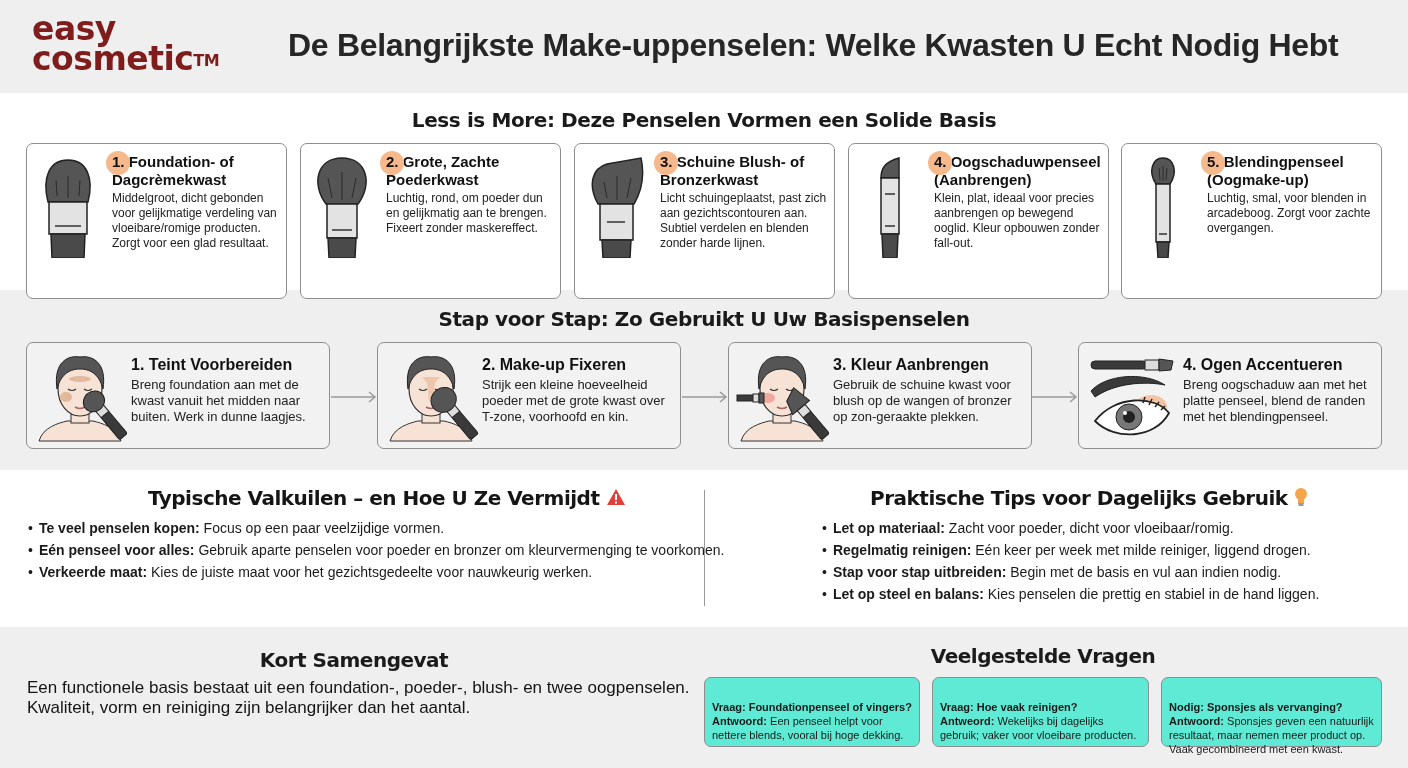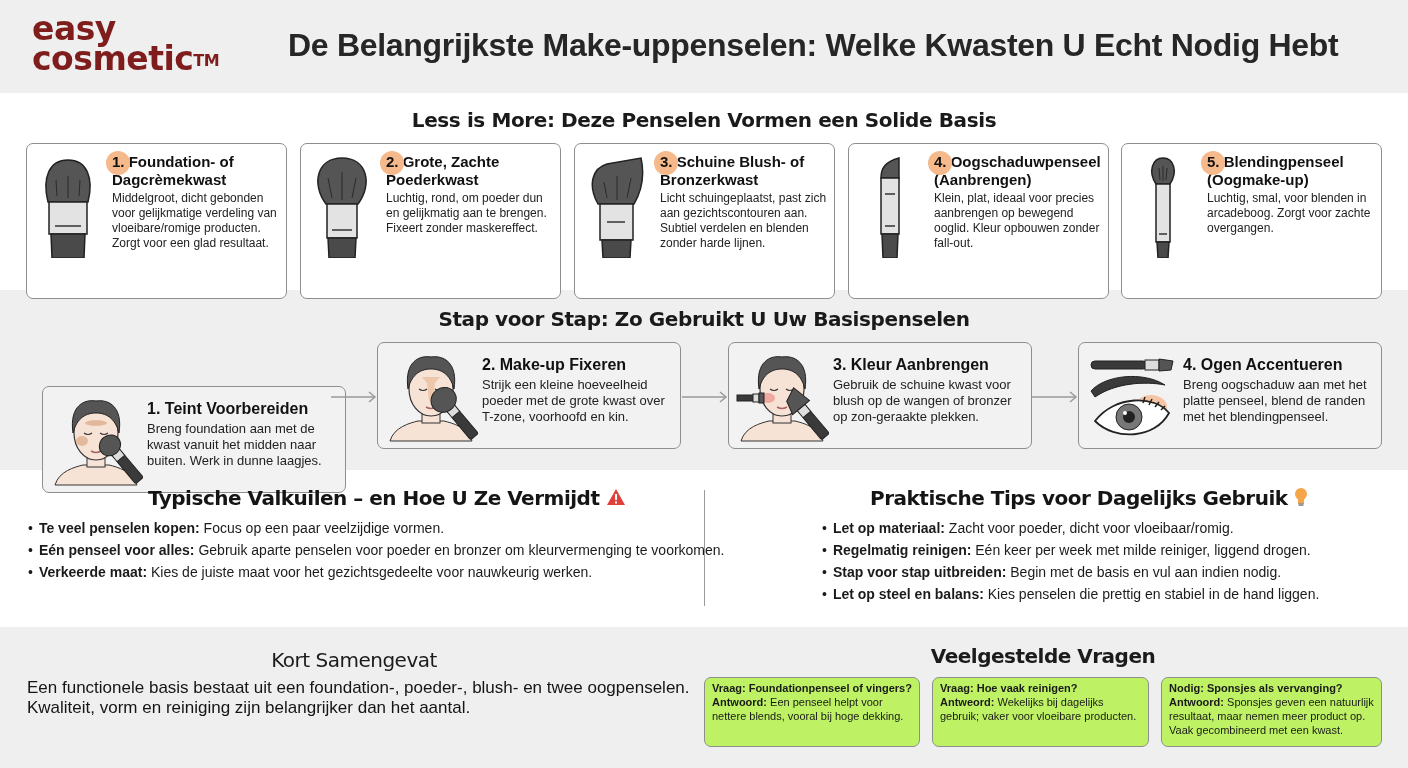--- a/index.html
+++ b/index.html
@@ -36,24 +36,24 @@
   .step-card p { font-size: 13px; line-height: 16px; margin-top: 3px; color: #222; }
   .arrow { position: absolute; top: 390px; height: 14px; }
 
   .col-title { position: absolute; top: 486px; font-size: 20px; font-weight: bold; font-family: "DejaVu Sans", sans-serif; letter-spacing: -0.5px; color: #151515; }
   .bullets { position: absolute; list-style: none; font-size: 14px; }
   .bullets li { line-height: 22px; white-space: nowrap; }
   .bullets li::before { content: "•"; margin-right: 6px; }
   .bullets b { font-weight: bold; }
   .divider { position: absolute; left: 704px; top: 490px; width: 1px; height: 116px; background: #9a9a9a; }
 
-  .summary-title { position: absolute; left: 0; width: 708px; top: 648px; text-align: center; font-weight: normal; font-size: 20px; font-family: "DejaVu Sans", sans-serif; letter-spacing: -0.5px; }
+  .summary-title { position: absolute; left: 0; width: 708px; top: 648px; text-align: center; font-weight: bold; font-size: 20px; font-family: "DejaVu Sans", sans-serif; letter-spacing: -0.5px; }
   .summary-text { position: absolute; left: 27px; top: 678px; font-size: 17px; line-height: 20px; color: #151515; }
   .faq-title { position: absolute; left: 700px; width: 686px; top: 644px; text-align: center; font-weight: bold; font-size: 20px; font-family: "DejaVu Sans", sans-serif; letter-spacing: -0.5px; }
-  .faq-card { position: absolute; top: 677px; height: 70px; border: 1.5px solid #8e8e8e; border-radius: 7px; background: #bef264; padding: 3px 7px; font-size: 11px; line-height: 14px; color: #1a1a1a; }
+  .faq-card { position: absolute; top: 677px; height: 70px; border: 1.5px solid #8e8e8e; border-radius: 7px; background: #5eead4; padding: 22px 7px; font-size: 11px; line-height: 14px; color: #1a1a1a; }
   .faq-card b { font-weight: bold; }
 </style>
 </head>
 <body>
 
 <div class="band band-header"></div>
 <div class="band band-basis"></div>
 <div class="band band-steps"></div>
 <div class="band band-tips"></div>
 <div class="band band-bottom"></div>
@@ -143,21 +143,21 @@
     <path d="M25 88 L37 88 L36 104 L26 104 Z" fill="#4a4a4a" stroke="#222" stroke-width="1.5"></path>
   </svg>
   <div class="txt">
     <h3><span class="badge"><span>5.</span></span> <span>Blendingpenseel (Oogmake-up)</span></h3>
     <p>Luchtig, smal, voor blenden in arcadeboog. Zorgt voor zachte overgangen.</p>
   </div>
 </div>
 
 <h2 class="section-title" style="top:307px;">Stap voor Stap: Zo Gebruikt U Uw Basispenselen</h2>
 
-<div class="card step-card" style="left:42px;margin-top:44px;">
+<div class="card step-card" style="left:26px;">
   <svg class="ill" viewBox="0 0 94 92">
     <path d="M6 90 C10 76 26 72 34 70 L60 70 C68 72 84 76 88 90 Z" fill="#f7e3d6" stroke="#333" stroke-width="1"></path>
     <rect x="38" y="58" width="18" height="14" fill="#f7e3d6" stroke="#333" stroke-width="1"></rect>
     <ellipse cx="47" cy="38" rx="22" ry="27" fill="#f7e3d6" stroke="#333" stroke-width="1.2"></ellipse>
     <path d="M24 38 C20 10 36 4 47 6 C60 4 74 12 70 38 C66 22 56 18 47 18 C38 18 28 22 24 38 Z" fill="#555" stroke="#222" stroke-width="1"></path>
     <ellipse cx="47" cy="28" rx="11" ry="3" fill="#e2b99c"></ellipse>
     <ellipse cx="33" cy="46" rx="6" ry="5" fill="#e2b99c"></ellipse>
     <ellipse cx="61" cy="46" rx="6" ry="5" fill="#e2b99c"></ellipse>
     <path d="M35 38 Q39 41 43 38 M51 38 Q55 41 59 38" stroke="#333" stroke-width="1.2" fill="none"></path>
     <path d="M42 56 Q47 59 52 56" stroke="#a66" stroke-width="1.5" fill="none"></path>

